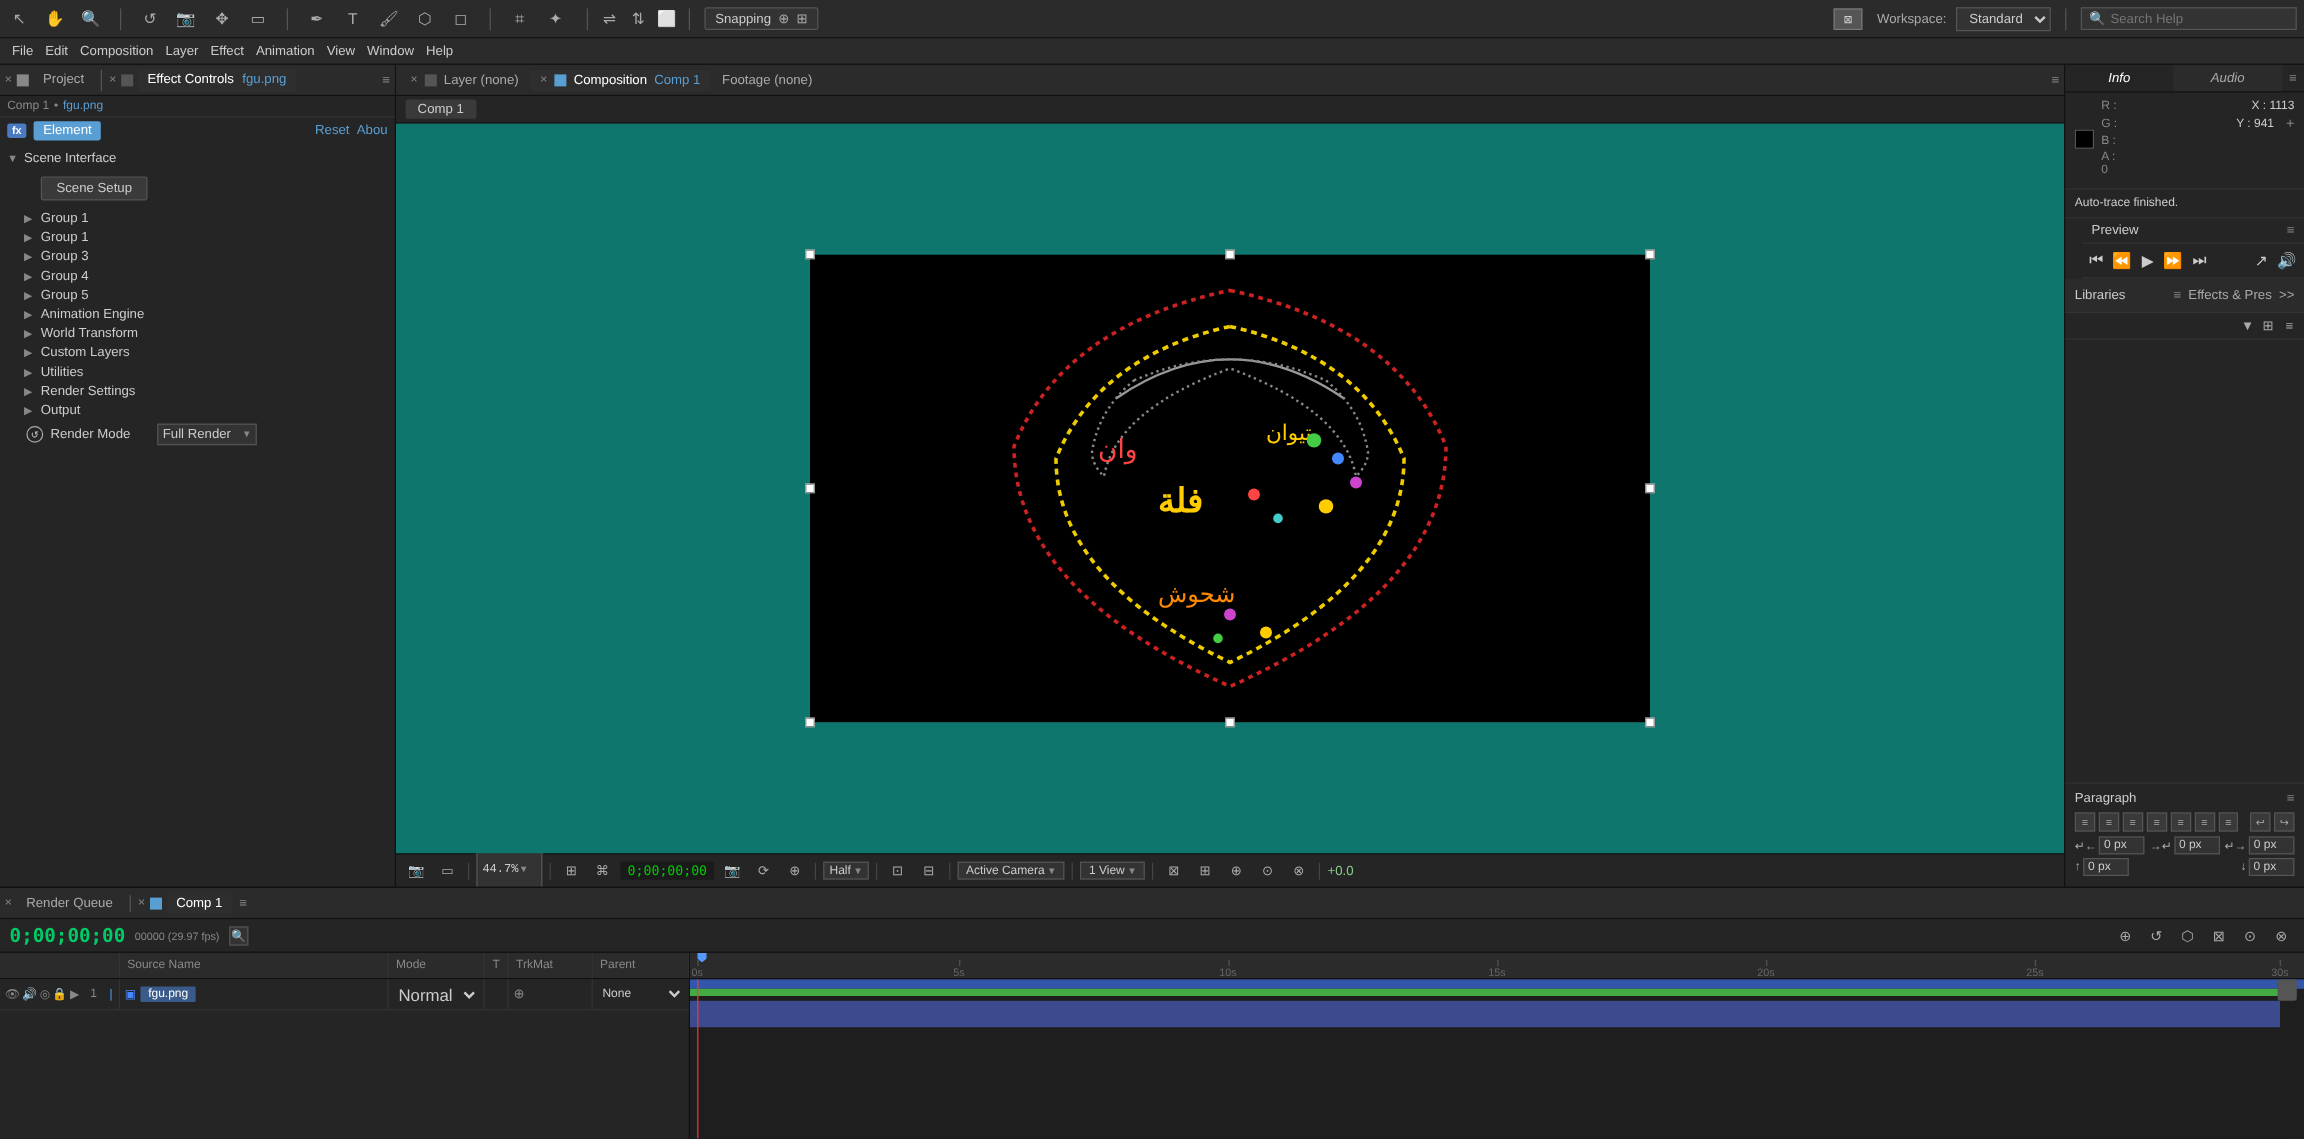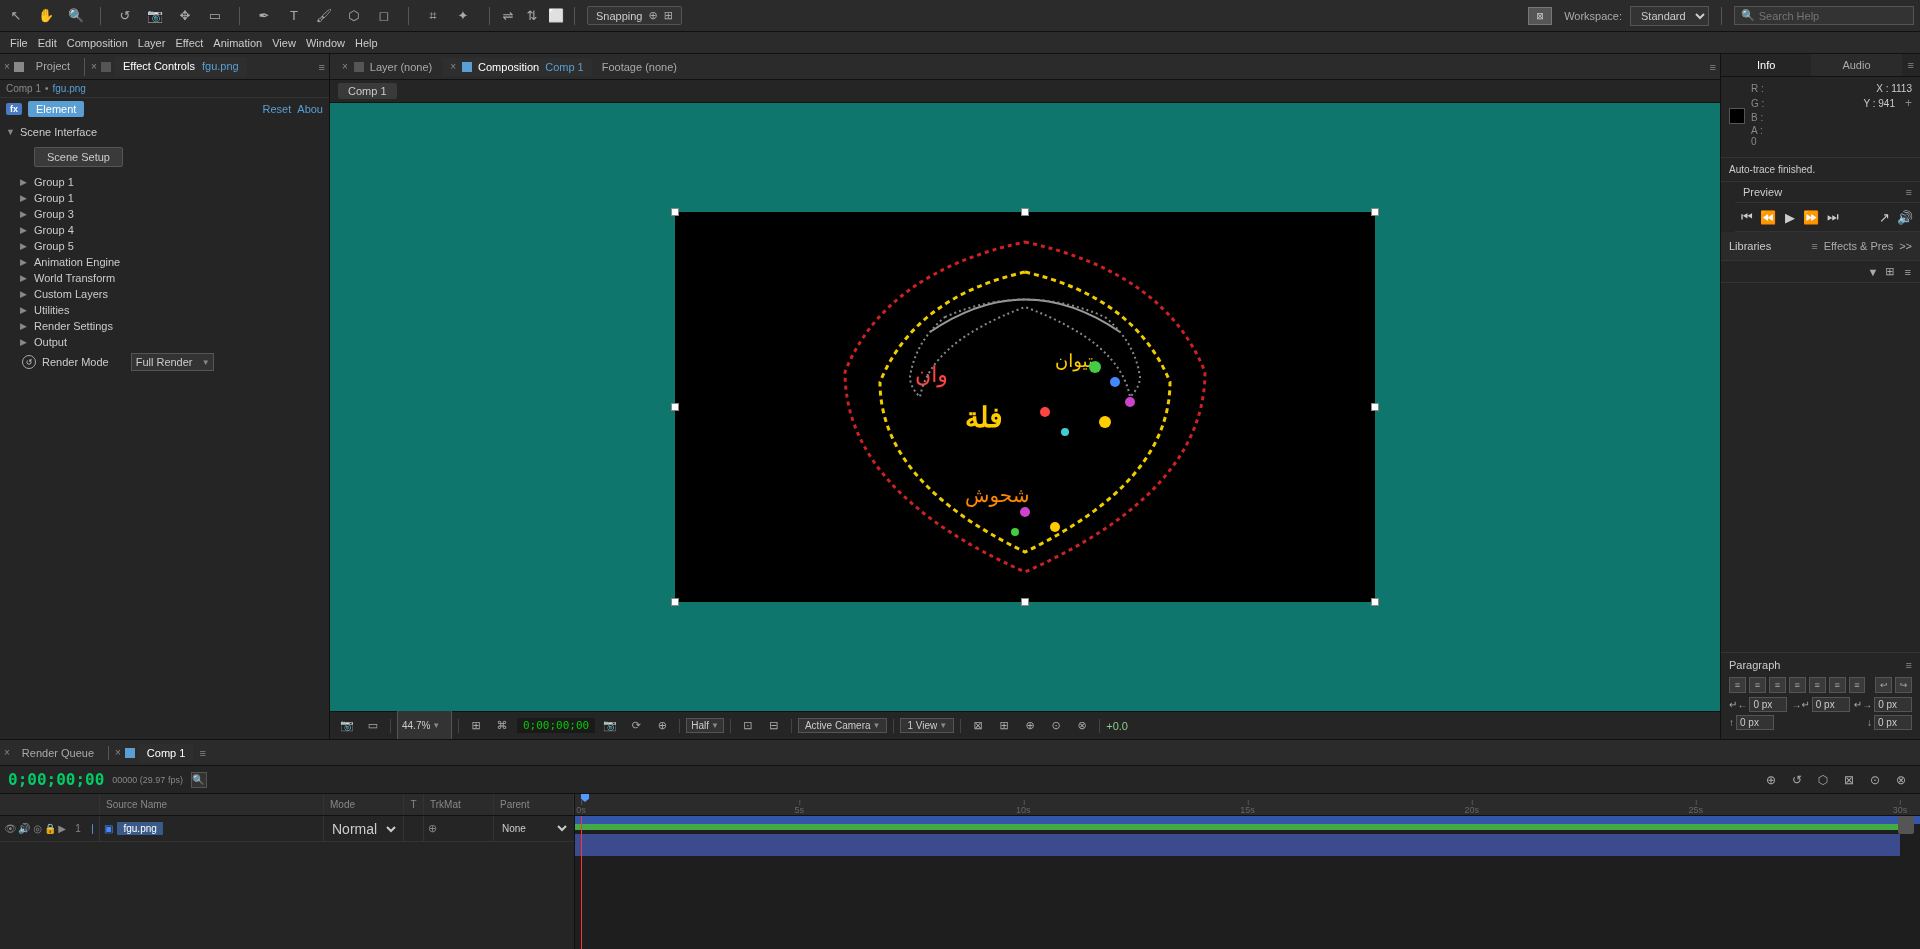--- a/index.html
+++ b/index.html
@@ -354,20 +354,21 @@
       background: #333;
       border: 1px solid #555;
       color: #ccc;
       padding: 16px 4px;
       font-size: 10px;
       min-width: 55px;
       display: flex;
       align-items: center;
       gap: 2px;
       cursor: pointer;
+      font-family: Liberation Mono, monospace;
     }
     .vt-timecode {
       background: #1a1a1a;
       color: #00cc00;
       padding: 1px 6px;
       font-size: 11px;
       font-family: monospace;
     }
     .vt-quality {
       background: #333;
@@ -412,20 +413,21 @@
       width: 200px;
       background: #252525;
       border-left: 1px solid #111;
       display: flex;
       flex-direction: column;
       flex-shrink: 0;
     }
     .right-top {
       display: flex;
       border-bottom: 1px solid #111;
+      font-style: italic;
     }
     .right-tab {
       flex: 1;
       text-align: center;
       padding: 5px 4px;
       font-size: 11px;
       color: #aaa;
       cursor: pointer;
       background: #2b2b2b;
     }

